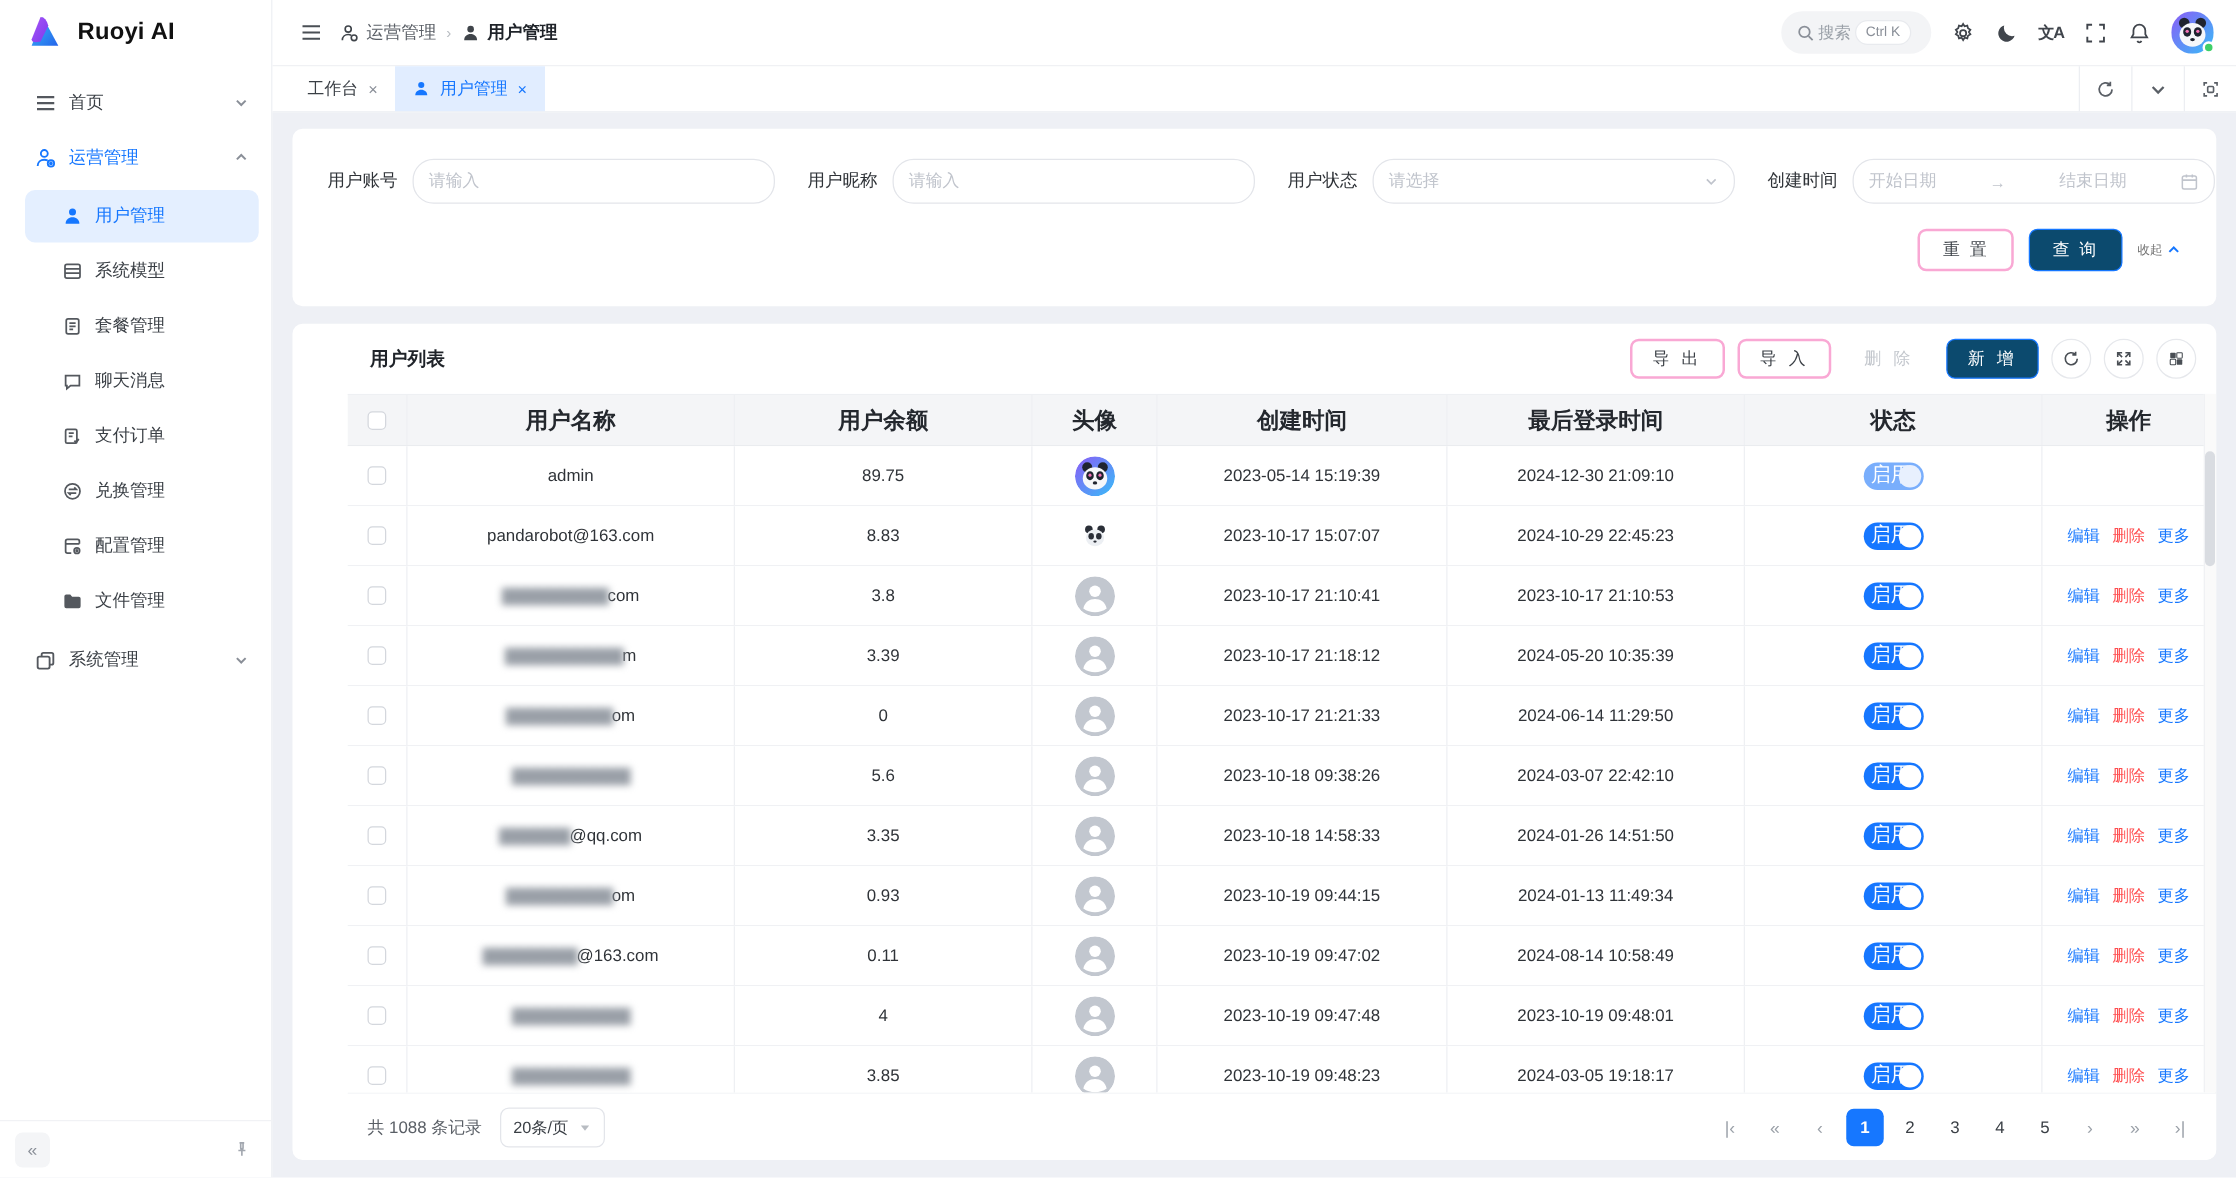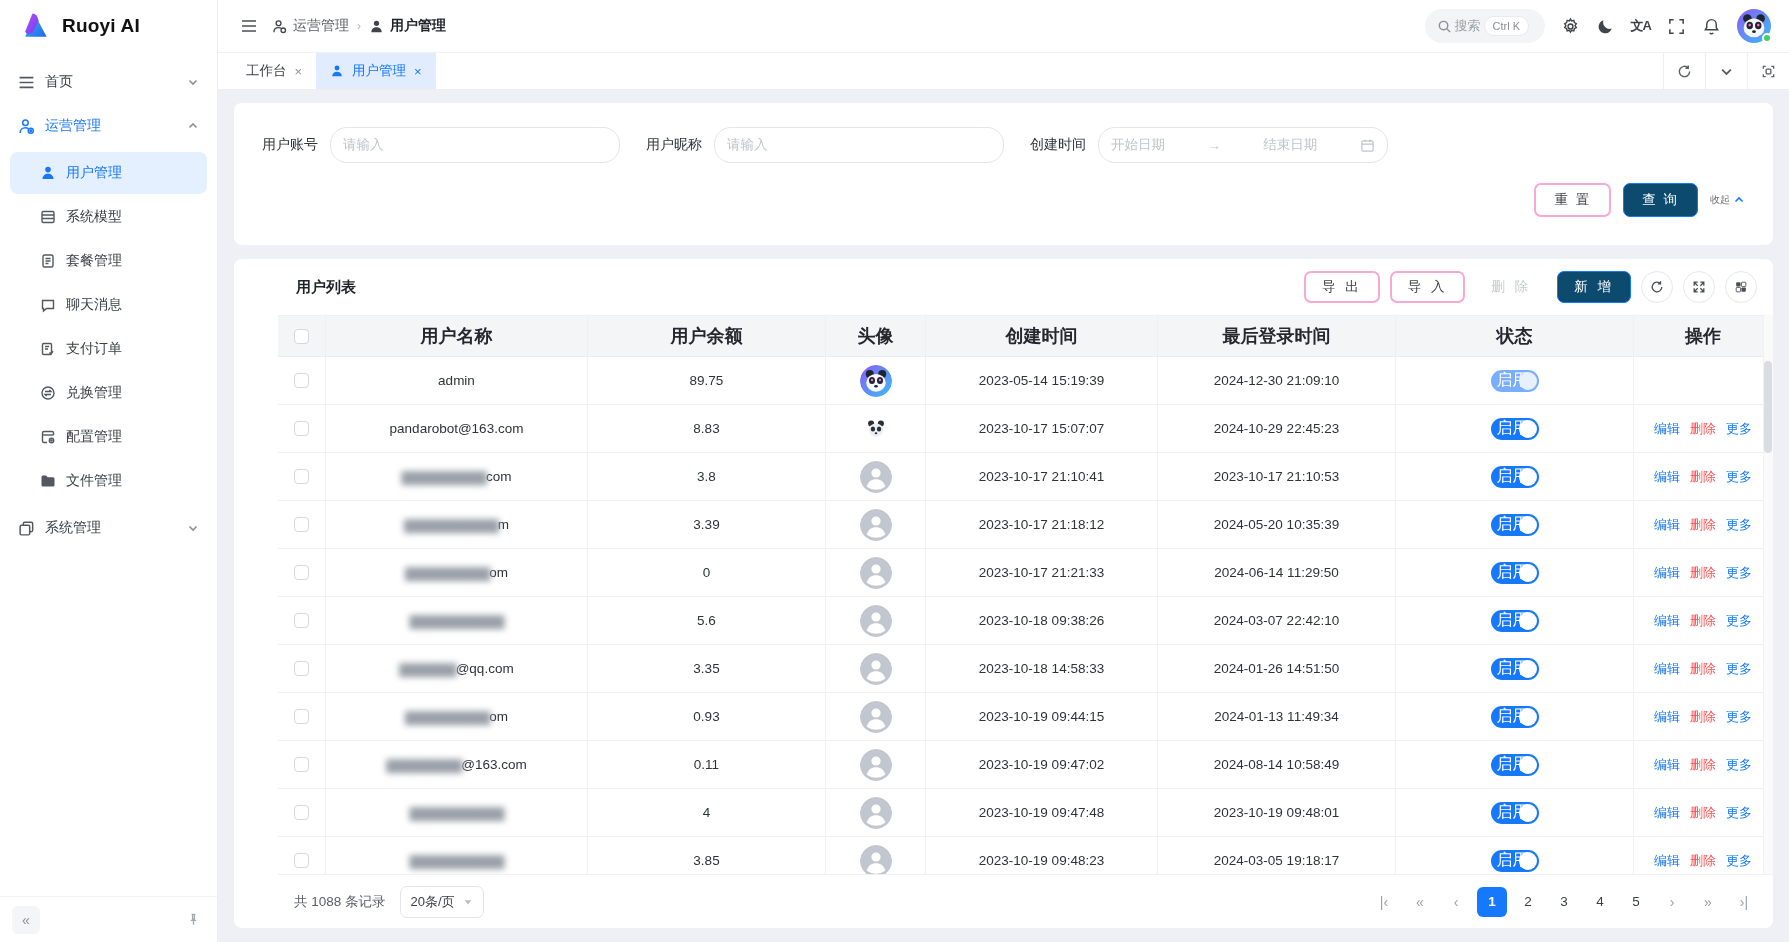--- a/index.html
+++ b/index.html
@@ -8,21 +8,21 @@
     font-family:"Liberation Sans","DejaVu Sans",sans-serif;
     font-size:14px; color:#333; background:#eef0f5; display:flex;
   }
   svg { display:block; }
 
   
   .sidebar { width:218px; background:#fff; border-right:1px solid #eceef2; display:flex; flex-direction:column; flex-shrink:0; }
   .logo-row { height:52px; display:flex; align-items:center; padding:0 20px; gap:10px; }
   .logo-mark { width:32px; height:32px; }
   .logo-text { font-size:19px; font-weight:bold; color:#111; letter-spacing:.2px; }
-  .nav { flex:1; padding:8px 0; overflow:hidden; }
+  .nav { flex:1; padding:8px 0; overflow:hidden;margin-left:10px; }
   .nav-top-item { height:44px; display:flex; align-items:center; padding:0 18px; gap:10px; color:#3a3f45; cursor:pointer; }
   .nav-top-item .lbl { flex:1; font-size:14px; }
   .nav-top-item.blue { color:#1677ff; }
   .nav-ico { width:17px; height:17px; color:#54585e; flex-shrink:0; }
   .nav-top-item.blue .nav-ico { color:#1677ff; }
   .chev { width:12px; height:12px; color:#8a8f98; }
   .submenu { padding:2px 0; }
   .sub-item { height:42px; margin:2px 10px; display:flex; align-items:center; padding:0 12px 0 30px; gap:10px; border-radius:8px; color:#3a3f45; cursor:pointer; }
   .sub-item .nav-ico { color:#54585e; width:16px; height:16px; }
   .sub-item.active { background:#e4efff; color:#1677ff; }
@@ -372,20 +372,29 @@
             <span class="ph">请输入</span>
           </div>
         </div>
         <div class="f-group">
           <span class="f-label">用户昵称</span>
           <div class="f-input">
             <span class="ph">请输入</span>
           </div>
         </div>
         <div class="f-group">
+          <span class="f-label">用户状态</span>
+          <div class="f-input f-select">
+            <span class="ph">请选择</span>
+            <svg class="chev" viewBox="0 0 12 12" fill="none" stroke="currentColor" stroke-width="1.4">
+                <path d="M2.5 4.5 L6 8 L9.5 4.5"></path>
+              </svg>
+          </div>
+        </div>
+        <div class="f-group">
           <span class="f-label">创建时间</span>
           <div class="f-input f-range">
             <span class="ph">开始日期</span>
             <span class="arrow">→</span>
             <span class="ph">结束日期</span>
             <svg class="cal-ico" viewBox="0 0 16 16" fill="none" stroke="currentColor" stroke-width="1.3">
                 <rect x="2" y="3" width="12" height="11" rx="1.5"></rect>
                 <path d="M2 6.5h12M5.5 1.8v2.5M10.5 1.8v2.5"></path>
               </svg>
           </div>

